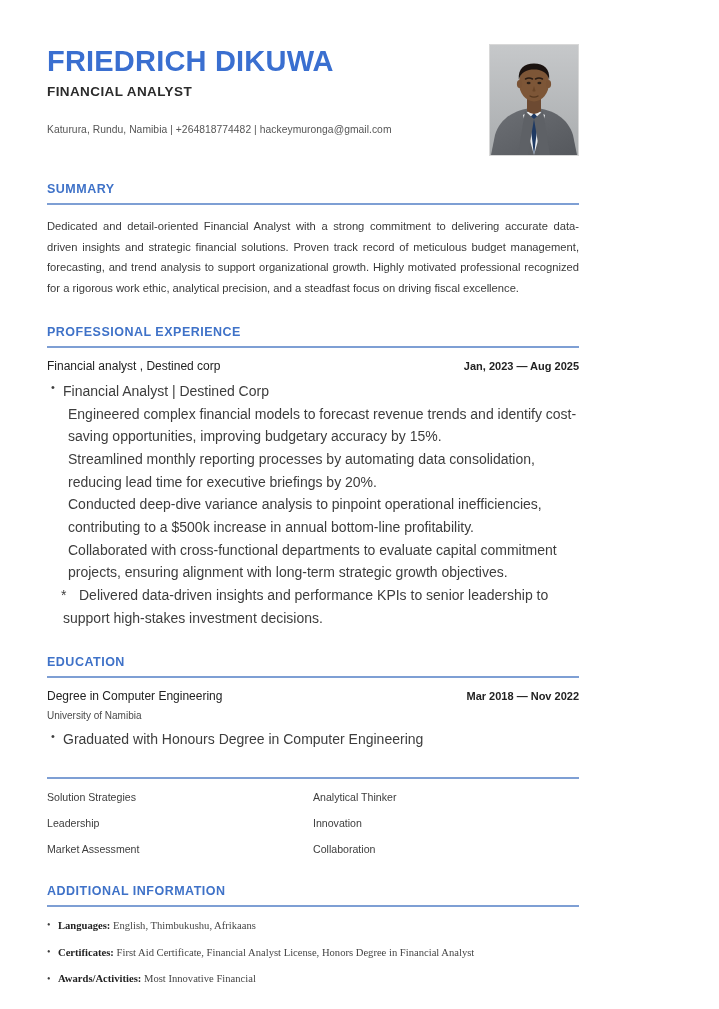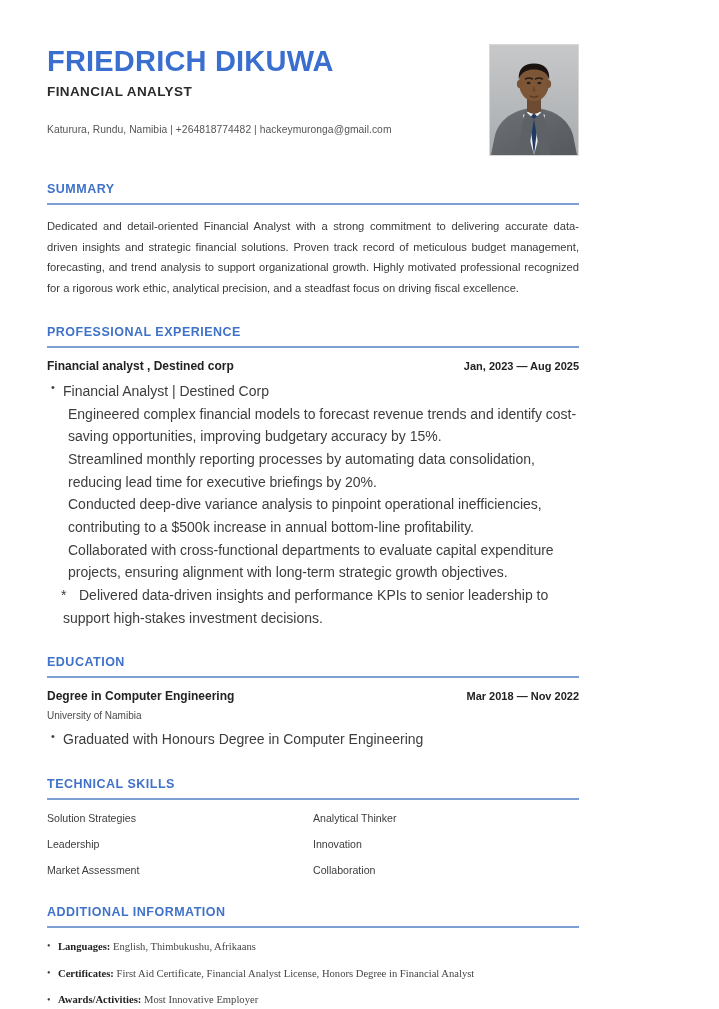--- a/index.html
+++ b/index.html
@@ -96,21 +96,21 @@
 
   
   .entry-head {
     display: flex;
     justify-content: space-between;
     align-items: baseline;
     gap: 12px;
   }
   .entry-title {
     font-size: 12px;
-    font-weight: bold;
+    font-weight: normal;
     color: #222222;
     text-align: right;
   }
   .entry-date {
     font-size: 11px;
     font-weight: bold;
     color: #222222;
     white-space: nowrap;
   }
   .entry-sub {
@@ -270,21 +270,21 @@
       <div class="entry-head">
         <div class="entry-title">Financial analyst , Destined corp</div>
         <div class="entry-date">Jan, 2023 — Aug 2025</div>
       </div>
       <ul class="bullets">
         <li>
           <span>Financial Analyst | Destined Corp</span>
           <span class="sub-line">Engineered complex financial models to forecast revenue trends and identify cost-saving opportunities, improving budgetary accuracy by 15%.</span>
           <span class="sub-line">Streamlined monthly reporting processes by automating data consolidation, reducing lead time for executive briefings by 20%.</span>
           <span class="sub-line">Conducted deep-dive variance analysis to pinpoint operational inefficiencies, contributing to a $500k increase in annual bottom-line profitability.</span>
-          <span class="sub-line">Collaborated with cross-functional departments to evaluate capital expenditure projects, ensuring alignment with long-term strategic growth objectives.</span>
+          <span class="sub-line">Collaborated with cross-functional departments to evaluate capital commitment projects, ensuring alignment with long-term strategic growth objectives.</span>
           <span class="sub-line asterisk">Delivered data-driven insights and performance KPIs to senior leadership to support high-stakes investment decisions.</span>
         </li>
       </ul>
     </div>
   </div>
 
   <div class="section">
     <div class="section-heading">EDUCATION</div>
     <div class="rule"></div>
 
@@ -294,21 +294,20 @@
         <div class="entry-date">Mar 2018 — Nov 2022</div>
       </div>
       <div class="entry-sub">University of Namibia</div>
       <ul class="bullets">
         <li>Graduated with Honours Degree in Computer Engineering</li>
       </ul>
     </div>
   </div>
 
   <div class="section">
-    <div class="section-heading">TECHNICAL SKILLS</div>
     <div class="rule"></div>
     <div class="skills-grid">
       <div class="skill-item">Solution Strategies</div>
       <div class="skill-item">Analytical Thinker</div>
       <div class="skill-item">Leadership</div>
       <div class="skill-item">Innovation</div>
       <div class="skill-item">Market Assessment</div>
       <div class="skill-item">Collaboration</div>
     </div>
   </div>
@@ -320,18 +319,18 @@
       <li>
         <span class="info-label">Languages:</span>
         <span class="info-value">English, Thimbukushu, Afrikaans</span>
       </li>
       <li>
         <span class="info-label">Certificates:</span>
         <span class="info-value">First Aid Certificate, Financial Analyst License, Honors Degree in Financial Analyst</span>
       </li>
       <li>
         <span class="info-label">Awards/Activities:</span>
-        <span class="info-value">Most Innovative Employer</span>
+        <span class="info-value">Most Innovative Financial</span>
       </li>
     </ul>
   </div>
 
 </div>
 
 </body></html>

